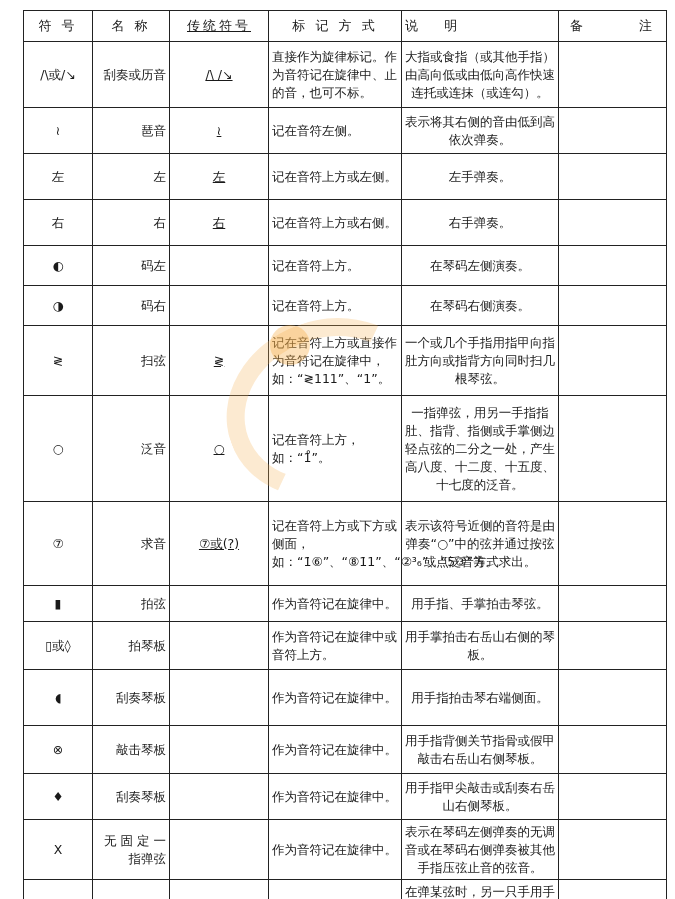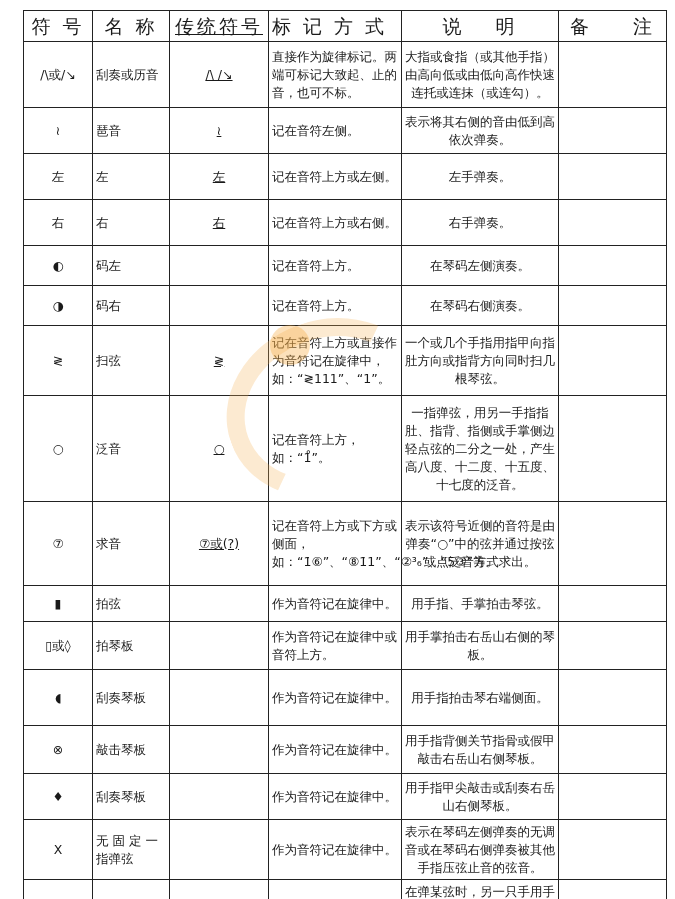--- a/index.html
+++ b/index.html
@@ -3,23 +3,23 @@
 <meta charset="utf-8">
 <style>
   html, body { margin: 0; padding: 0; background: #ffffff; }
   body { width: 675px; height: 899px; position: relative; overflow: hidden;
          font-family: "DejaVu Sans", "Liberation Sans", sans-serif; color: #1a1a1a; }
   .page { position: absolute; left: 0; top: 0; width: 675px; height: 899px; }
   table.sym { position: absolute; left: 23px; top: 10px; border-collapse: collapse;
               table-layout: fixed; width: 637px; }
   table.sym td, table.sym th { border: 1.5px solid #222; padding: 1px 3px;
               font-size: 12.5px; line-height: 18px; vertical-align: middle; font-weight: normal; }
-  table.sym th { font-size: 19px; height: 28px; letter-spacing: 3px; text-align: center; }
+  table.sym th { font-size: 13px; height: 28px; letter-spacing: 3px; text-align: center; }
   .c1 { width: 62px; text-align: center; }
-  .c2 { width: 70px; text-align: left; }
+  .c2 { width: 70px; text-align: right; }
   .c3 { width: 92px; text-align: center; text-decoration: underline; }
   .c4 { width: 126px; text-align: left; }
   .c5 { width: 150px; text-align: center; }
   .c6 { width: 101px; }
   .h6wrap { display:flex; justify-content: space-between; padding: 0 8px; }
   .sym-glyph { font-size: 14px; }
   .watermark { position: absolute; left: 210px; top: 440px; font-size: 50px; font-weight: bold;
                color: rgba(220, 60, 70, 0.38); letter-spacing: 4px; pointer-events: none;
                font-family: "DejaVu Sans", sans-serif; }
   .watermark-url { position: absolute; left: 222px; top: 495px; font-size: 26px; font-weight: bold;
@@ -34,36 +34,36 @@
 </head>
 <body>
 
 <div class="page">
   <table class="sym">
     <thead>
       <tr>
         <th class="c1">符 号</th>
         <th class="c2">名 称</th>
         <th class="c3">传统符号</th>
-        <th class="c4" style="text-align:left">标 记 方 式</th>
-        <th class="c5" style="text-align:center">说　 明</th>
+        <th class="c4" style="text-align:center">标 记 方 式</th>
+        <th class="c5" style="text-align:left">说　 明</th>
         <th class="c6">
           <div class="h6wrap">
             <span>备</span>
             <span>注</span>
           </div>
         </th>
       </tr>
     </thead>
     <tbody id="tbody">
         <tr style="height: 66px;">
           <td class="c1 sym-glyph">/\或/↘</td>
           <td class="c2">刮奏或历音</td>
           <td class="c3 sym-glyph">/\  /↘</td>
-          <td class="c4">直接作为旋律标记。两端可标记大致起、止的音，也可不标。</td>
+          <td class="c4">直接作为旋律标记。作为音符记在旋律中、止的音，也可不标。</td>
           <td class="c5">大指或食指（或其他手指）由高向低或由低向高作快速连托或连抹（或连勾）。</td>
           <td class="c6"></td>
         </tr>
         <tr style="height: 46px;">
           <td class="c1 sym-glyph">≀</td>
           <td class="c2">琶音</td>
           <td class="c3 sym-glyph">≀</td>
           <td class="c4">记在音符左侧。</td>
           <td class="c5">表示将其右侧的音由低到高依次弹奏。</td>
           <td class="c6"></td>

